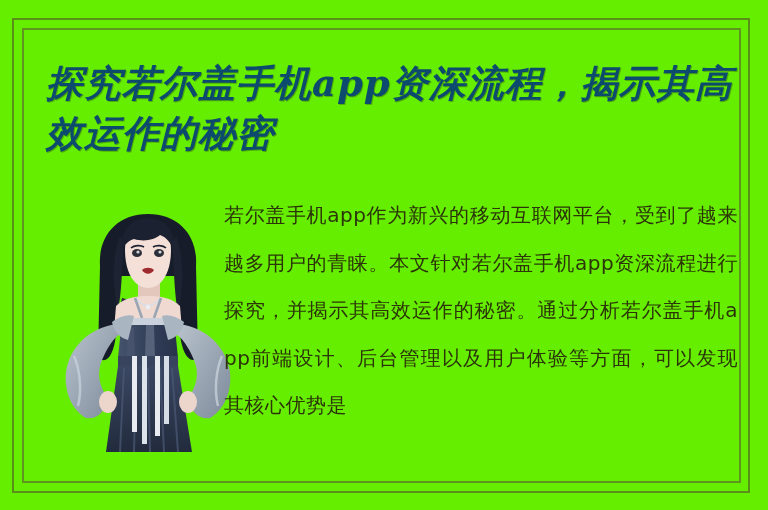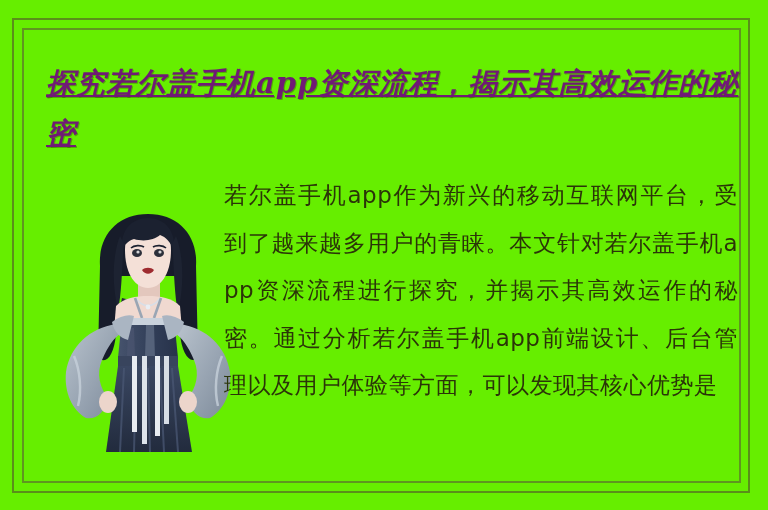--- a/index.html
+++ b/index.html
@@ -42,30 +42,29 @@
     box-sizing: border-box;
     pointer-events: none;
   }
 
   
   .headline {
     position: absolute;
     left: 46px;
     top: 58px;
     width: 700px;
-    color: #701a75;
+    color: #0c4a6e;
     font-family: "DejaVu Serif", "Liberation Serif", serif;
     font-weight: 700;
-    font-size: 29px;
+    font-size: 37px;
     line-height: 50px;
     letter-spacing: 1px;
     font-style: italic;
     text-shadow: 1px 1px 0 rgba(40,60,0,0.35);
     white-space: pre-wrap;
-    text-decoration: underline;
   }
 
   
   .illustration {
     position: absolute;
     left: 62px;
     top: 206px;
     width: 172px;
     height: 246px;
     overflow: hidden;
@@ -73,25 +72,25 @@
   .illustration svg {
     display: block;
     width: 172px;
     height: 246px;
   }
 
   
   .body-copy {
     position: absolute;
     left: 224px;
-    top: 172px;
+    top: 192px;
     width: 514px;
     color: #2b3508;
     font-family: "DejaVu Sans", "Liberation Sans", sans-serif;
-    font-size: 23px;
+    font-size: 20px;
     line-height: 47.5px;
     text-align: justify;
     text-align-last: left;
     letter-spacing: 0.5px;
     word-break: break-all;
   }
 </style>
 </head>
 <body>
 

